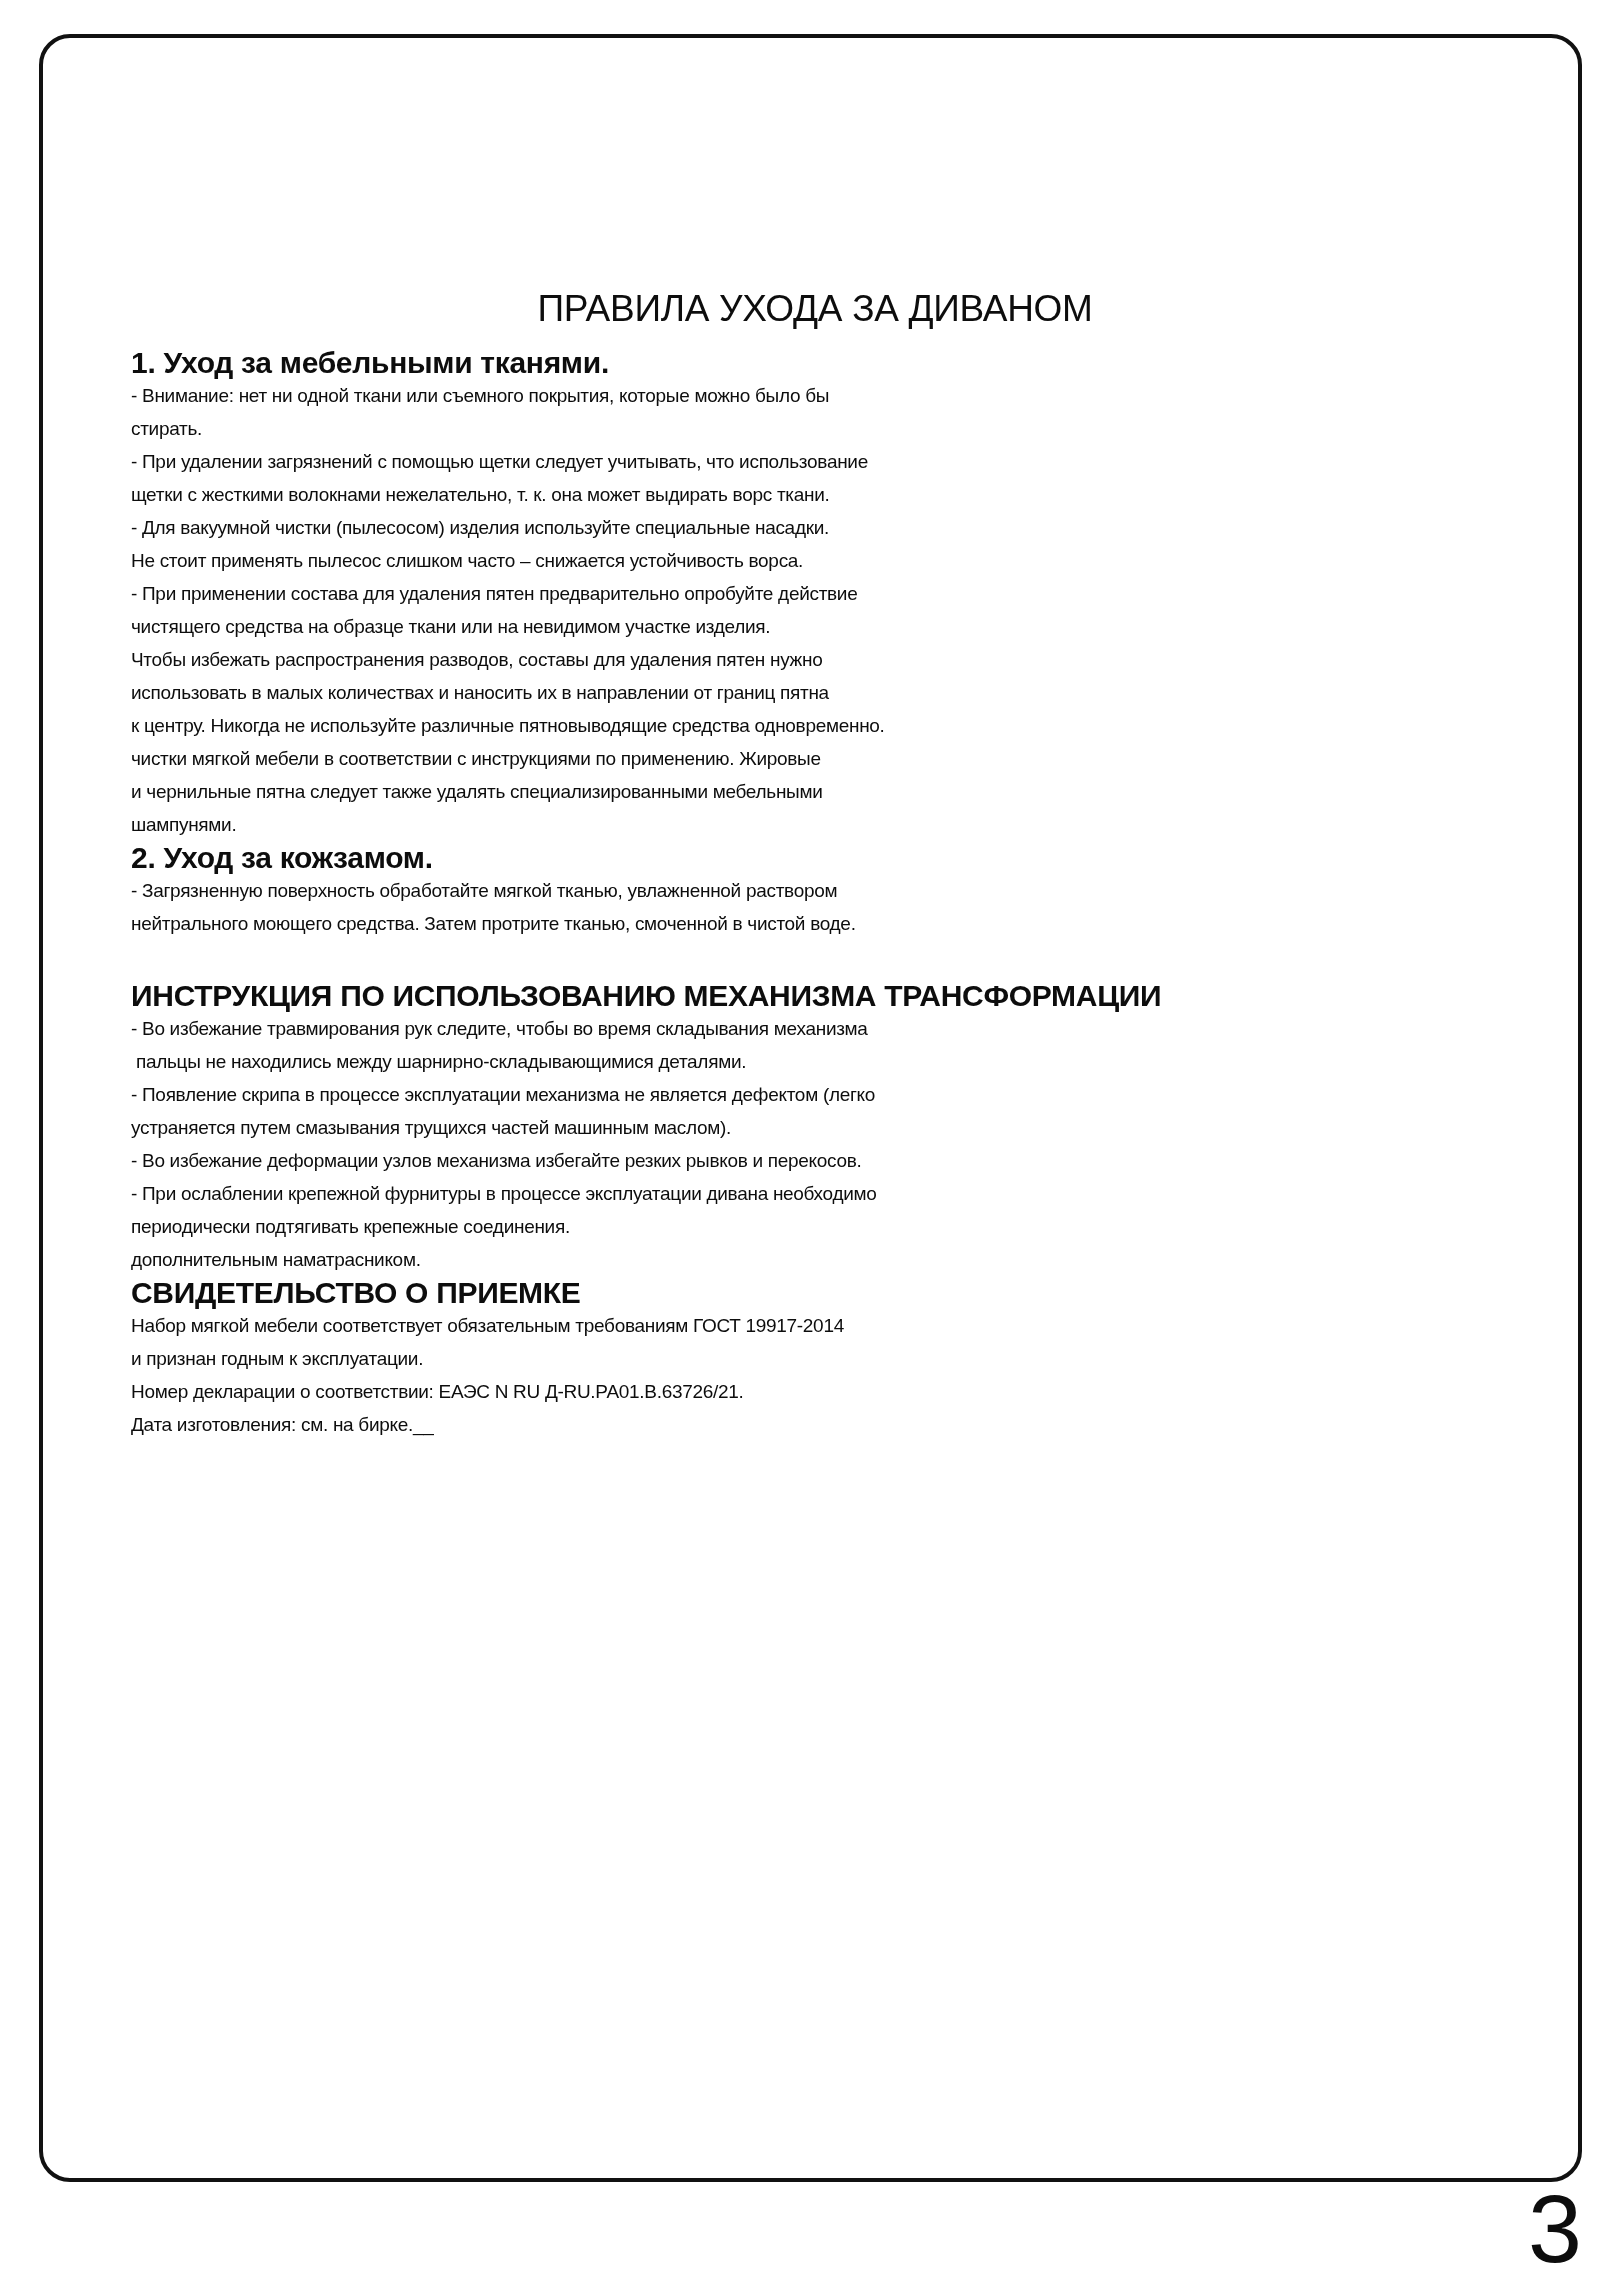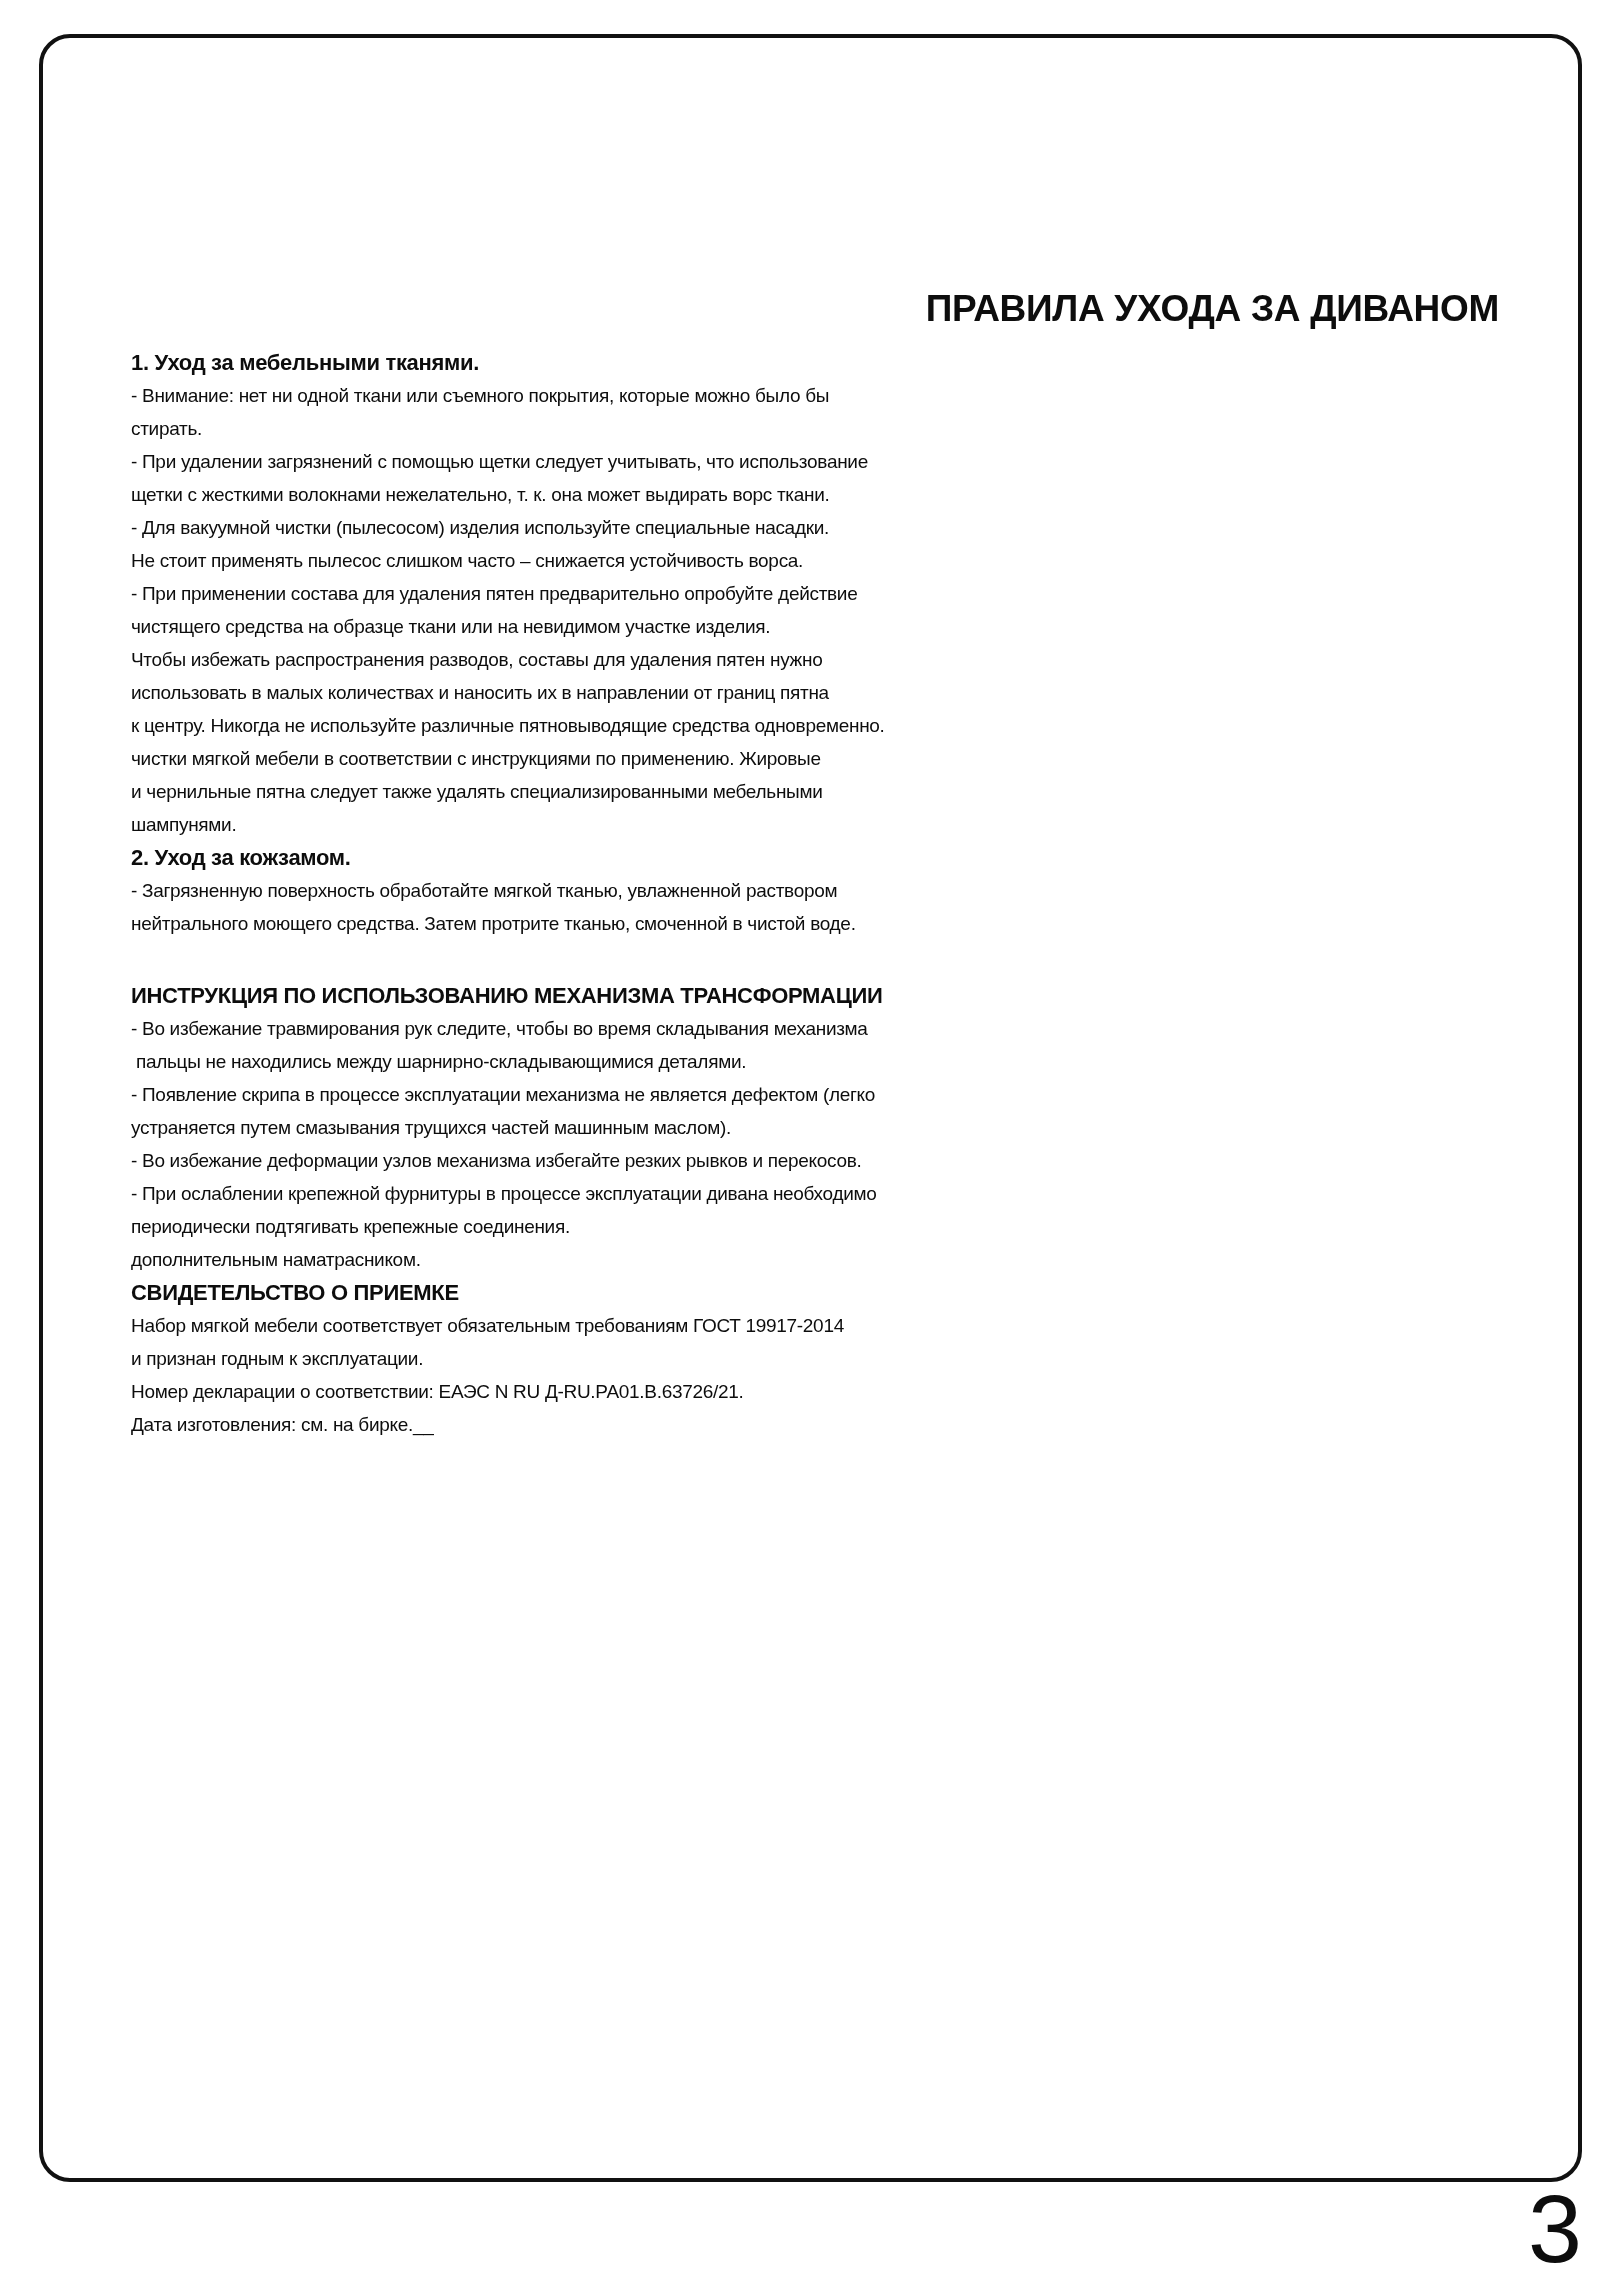--- a/index.html
+++ b/index.html
@@ -29,29 +29,29 @@
   }
   .content {
     position: absolute;
     left: 131px;
     top: 288px;
     width: 1368px;
   }
   .title {
     margin: 0 0 17px 0;
     font-size: 37px;
-    font-weight: bold;
+    font-weight: normal;
     line-height: 41px;
-    text-align: right;
+    text-align: center;
     letter-spacing: -0.3px;
     white-space: pre;
   }
   .heading {
     margin: 0;
-    font-size: 22px;
+    font-size: 30px;
     font-weight: bold;
     line-height: 33px;
     letter-spacing: -0.3px;
     white-space: pre;
   }
   .line {
     margin: 0;
     font-size: 19px;
     font-weight: normal;
     line-height: 33px;

